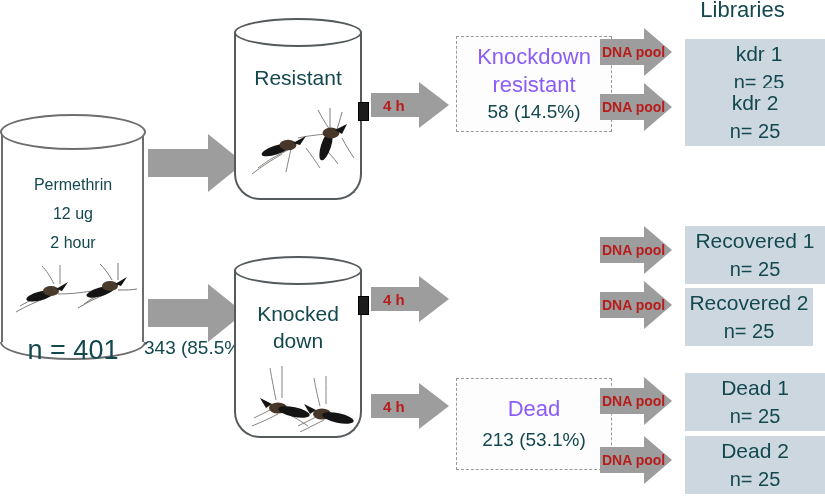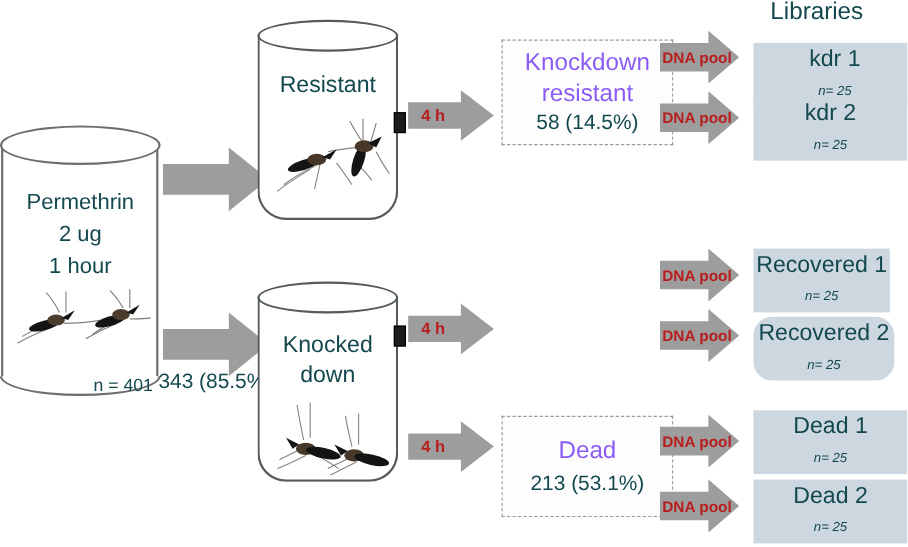--- a/index.html
+++ b/index.html
@@ -35,21 +35,21 @@
     position: absolute; left: 0px; top: 2px; width: 146px; height: 36px;
     border: 2.5px solid #6e6e6e; border-radius: 50%;
     box-sizing: border-box; background: #ffffff;
   }
   #cyl-bottom-ellipse {
     position: absolute; left: 0px; top: 212px; width: 146px; height: 36px;
     border: 2.5px solid #6e6e6e; border-radius: 50%;
     box-sizing: border-box;
     clip-path: inset(18px 0 0 0);
   }
-  .cyl-line { text-align: center; font-size: 20px; line-height: 29px; }
+  .cyl-line { text-align: center; font-size: 16px; line-height: 29px; }
 
   
   .cup-body {
     position: absolute; left: 0; top: 14px;
     border: 2.5px solid #555a5c;
     border-top: none;
     border-radius: 0 0 26px 26px;
     box-sizing: border-box;
     background: #ffffff;
   }
@@ -93,43 +93,43 @@
   .resbox .t2 { font-size: 19px; line-height: 26px; text-align: center; }
 
   
   .libbox {
     position: absolute;
     background: #ccd7e0;
     display: flex; flex-direction: column;
     align-items: center; justify-content: center;
   }
   .libbox .l1 { font-size: 21px; line-height: 28px; }
-  .libbox .l2 { font-size: 12px; line-height: 28px; font-style: italic; }
+  .libbox .l2 { font-size: 20px; line-height: 28px; }
 
   #libraries-title {
     position: absolute; text-align: center;
     font-size: 22px; line-height: 24px;
   }
 
   .small-stat { position: absolute; font-size: 19px; white-space: nowrap; }
 </style>
 </head>
 <body>
 
 <div id="stage">
 
   <div class="abs" id="cyl-wrap">
     <div id="cyl-bottom-ellipse"></div>
     <div id="cyl-body"></div>
     <div id="cyl-top-ellipse"></div>
 
     <div class="abs" style="left:0; top:58px; width:146px;">
       <div class="cyl-line teal">Permethrin</div>
-      <div class="cyl-line teal">2 ug</div>
-      <div class="cyl-line teal">1 hour</div>
+      <div class="cyl-line teal">12 ug</div>
+      <div class="cyl-line teal">2 hour</div>
     </div>
 
     <svg class="mosq" style="left:6px; top:148px;" width="132" height="60" viewBox="0 0 132 60">
       <g stroke="#5a5550" stroke-width="1" fill="none" opacity="0.75">
         <path d="M10 52 C20 46 30 42 40 38"></path>
           <path d="M14 46 C24 40 34 36 44 33"></path>
         <path d="M48 24 C44 16 40 10 36 6"></path>
           <path d="M54 24 C54 16 54 10 54 5"></path>
         <path d="M52 34 C62 34 74 33 86 31"></path>
       </g>
@@ -145,21 +145,21 @@
           <path d="M112 20 C112 13 112 8 112 3"></path>
         <path d="M112 30 C120 30 126 30 131 29"></path>
       </g>
       <g fill="#141414">
         <ellipse cx="94" cy="32" rx="14" ry="4.4" transform="rotate(-16 94 32)"></ellipse>
         <ellipse cx="104" cy="26" rx="8" ry="5" fill="#4b3b2c"></ellipse>
         <path d="M109 24 L121 17 L115 26 Z"></path>
       </g>
     </svg>
 
-    <div class="abs cyl-line teal" style="left:0; top:224px; width:146px; font-size:16px;padding-left:39px;">n = 401</div>
+    <div class="abs cyl-line teal" style="left:0; top:224px; width:146px; font-size:27px;">n = 401</div>
   </div>
 
   <div class="small-stat teal" style="left:144px; top:337px;">343 (85.5%)</div>
 
   <div class="garrow" style="left:148px; top:132px; width:96px; height:62px;">
     <svg width="96" height="62" viewBox="0 0 96 62">
       <path d="M0 17 L60 17 L60 2 L96 31 L60 60 L60 45 L0 45 Z" fill="#9d9d9d"></path>
     </svg>
   </div>
   <div class="garrow" style="left:148px; top:282px; width:96px; height:62px;">
@@ -318,26 +318,26 @@
   <div class="libbox" style="left:685px; top:39px; width:148px; height:58px;">
     <div class="l1 teal">kdr 1</div>
     <div class="l2 teal">n= 25</div>
   </div>
 
   <div class="libbox" style="left:685px; top:88px; width:140px; height:58px;">
     <div class="l1 teal">kdr 2</div>
     <div class="l2 teal">n= 25</div>
   </div>
 
-  <div class="libbox" style="left:685px; top:226px; width:124px; height:58px;">
+  <div class="libbox" style="left:685px; top:226px; width:140px; height:58px;">
     <div class="l1 teal">Recovered 1</div>
     <div class="l2 teal">n= 25</div>
   </div>
 
-  <div class="libbox" style="left:685px; top:288px; width:128px; height:58px;border-radius:17px;">
+  <div class="libbox" style="left:685px; top:288px; width:128px; height:58px;">
     <div class="l1 teal">Recovered 2</div>
     <div class="l2 teal">n= 25</div>
   </div>
 
   <div class="libbox" style="left:685px; top:373px; width:140px; height:58px;">
     <div class="l1 teal">Dead 1</div>
     <div class="l2 teal">n= 25</div>
   </div>
 
   <div class="libbox" style="left:685px; top:436px; width:140px; height:58px;">

